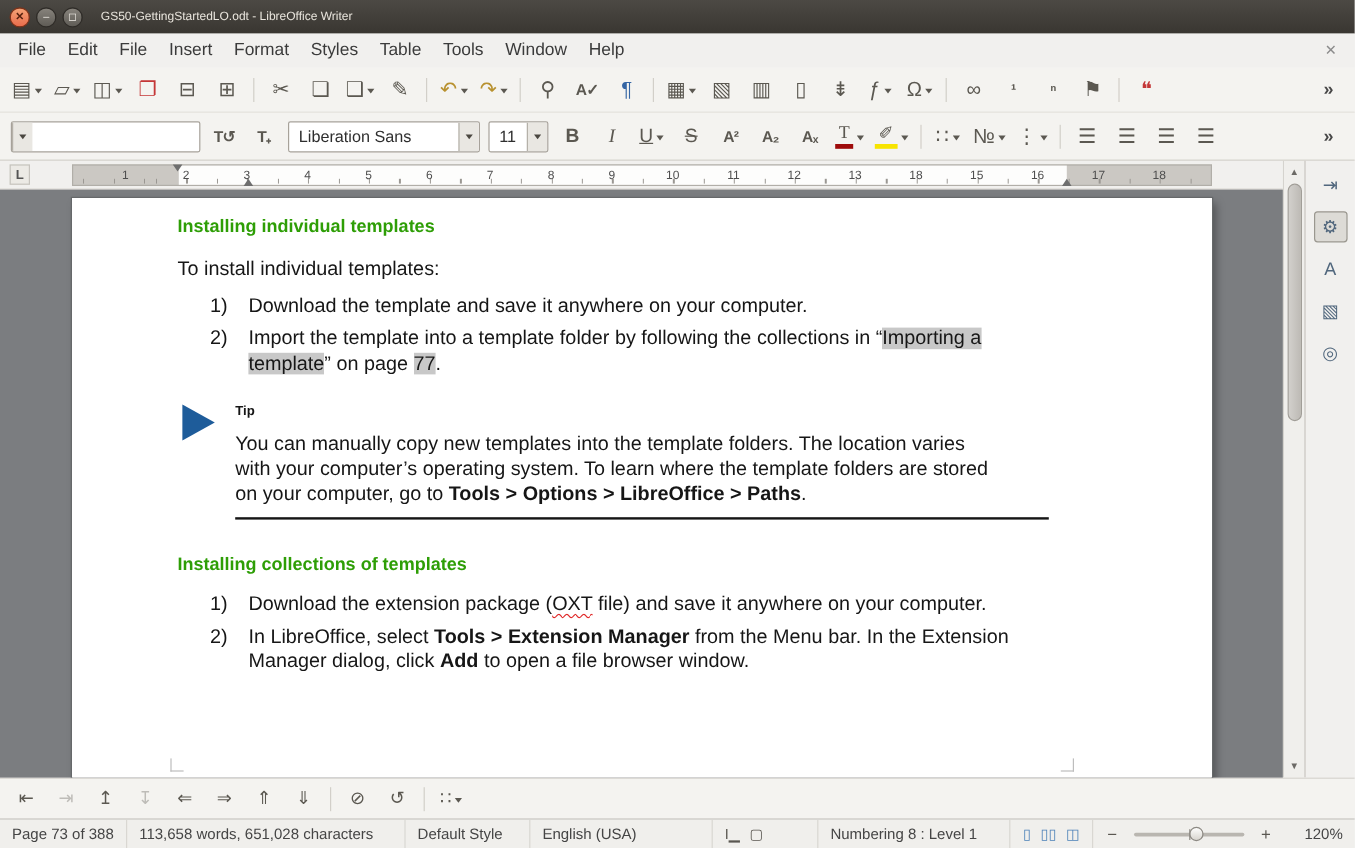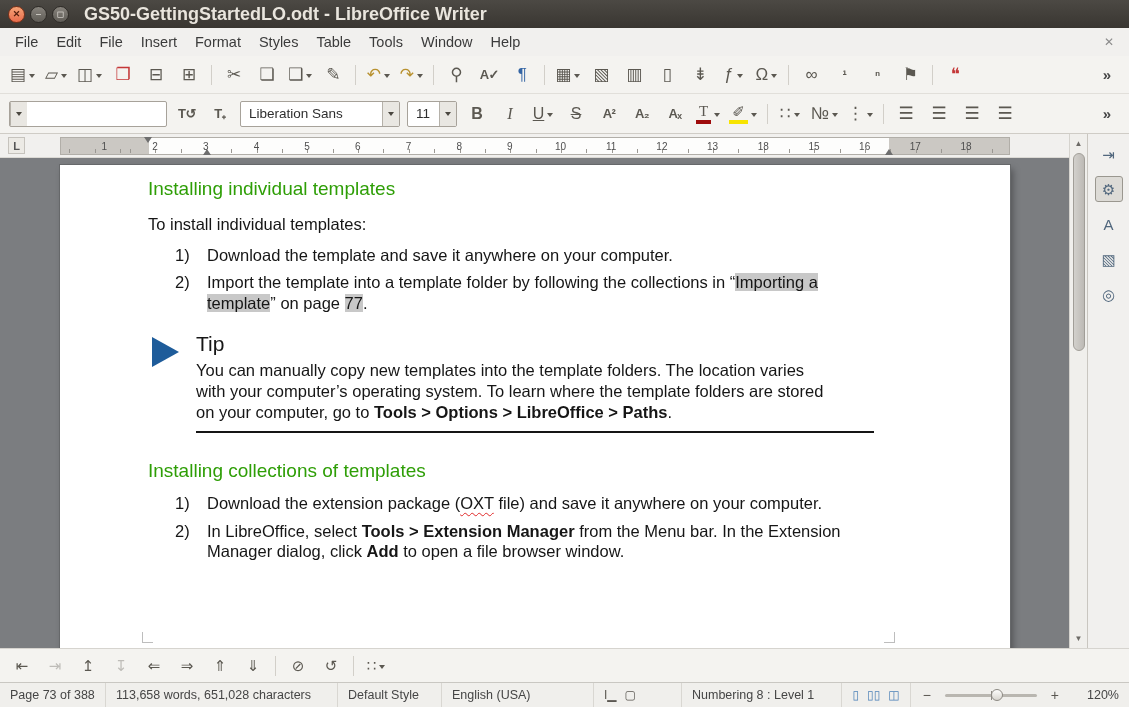--- a/index.html
+++ b/index.html
@@ -4,21 +4,21 @@
 <style>
   *{box-sizing:border-box;margin:0;padding:0}
   html,body{width:1129px;height:707px;overflow:hidden}
   body{font-family:"Liberation Sans",sans-serif;background:#f1f0ee}
   .window{width:1129px;height:707px;display:flex;flex-direction:column;overflow:hidden}
 
   
   .titlebar{flex:0 0 28px;background:linear-gradient(#4c4944,#393631);display:flex;align-items:center;padding:0 8px;gap:5px}
   .winbtn{width:17px;height:17px;border-radius:50%;display:inline-flex;align-items:center;justify-content:center;font-size:9px;line-height:1;color:#efece6;background:linear-gradient(#87837c,#5f5c56);border:1px solid #2e2b27;cursor:default}
   .winbtn.close{background:linear-gradient(#f5a376,var(--close_orange));color:#55200e;border-color:#7e3118;font-weight:bold}
-  .title-text{color:#e9e5dd;font-weight:bold;font-size:18px;margin-left:10px;white-space:nowrap}
+  .title-text{color:#e9e5dd;font-weight:normal;font-size:10px;margin-left:10px;white-space:nowrap}
 
   
   .menubar{flex:0 0 28px;display:flex;align-items:center;background:#f1f0ee;padding:0 6px;font-size:14.5px;color:#3b3b3b}
   .menu-item{padding:4px 9px;border-radius:2px;cursor:default;white-space:nowrap}
   .menu-close{margin-left:auto;color:#8b8b8b;font-size:12px;padding:0 9px;cursor:default}
 
   
   .toolbar{display:flex;align-items:center;background:#f4f3f0;padding:0 7px;gap:3px;flex-wrap:nowrap;overflow:hidden}
   .tb-std{flex:0 0 38px;border-bottom:1px solid #e1dfda}
   .tb-fmt{flex:0 0 40px;border-bottom:1px solid #cfccc6}
@@ -60,33 +60,33 @@
   .ruler-numbers{position:absolute;left:0;top:0;bottom:0;display:flex;padding-left:18px;align-items:center}
   .ruler-num{flex:0 0 50.7px;text-align:center;font-size:10px;color:#4e4e4e}
   .indent-marker{position:absolute;width:0;height:0;border:4.5px solid transparent}
   .im-first{left:83px;top:-1px;border-top:6px solid #6e6e6e}
   .im-left{left:142px;bottom:-1px;border-bottom:6px solid #6e6e6e}
   .im-right{left:824px;bottom:-1px;border-bottom:6px solid #6e6e6e}
 
   
   .docview{flex:1;background:#7b7d80;position:relative;overflow:hidden}
   .page{position:absolute;left:60px;top:7px;width:950px;height:1200px;background:#fff;box-shadow:0 0 0 1px #66686a,3px 4px 7px rgba(0,0,0,.35);padding:12px 120px 0 88px;font-size:16.5px;line-height:20.6px;color:#161616}
-  .h-green{color:var(--heading_green);font-size:19px;line-height:24px;font-weight:normal}
+  .h-green{color:var(--heading_green);font-size:15px;line-height:24px;font-weight:bold}
   .h2x{margin-top:26px}
   .body{margin-top:13px}
   .list{margin-top:10px}
   .li{display:flex;margin-top:7px}
   .li:first-child{margin-top:0}
   .num{flex:0 0 59px;padding-left:27px}
   .litext{flex:1}
   .tip{display:flex;margin-top:20px}
   .tip-icon-col{flex:0 0 48px;padding-top:4px;padding-left:4px}
   .tip-triangle{display:block;width:0;height:0;border-left:27px solid var(--tip_blue);border-top:15px solid transparent;border-bottom:15px solid transparent}
   .tip-body{flex:1;margin-right:16px;border-bottom:2px solid #151515;padding-bottom:9px}
-  .tip-title{font-size:21px;font-weight:normal;line-height:21px}
+  .tip-title{font-size:11px;font-weight:bold;line-height:21px}
   .tip-text{margin-top:6px}
   .seg.shaded{background:var(--field_shading)}
   .seg.bold{font-weight:bold}
   .seg.misspelled{text-decoration:underline wavy #e02a2a 1px;text-underline-offset:3px}
   .boundary{position:absolute;width:11px;height:11px;top:467px}
   .bm-left{left:82px;border-left:1px solid #bdbdbd;border-bottom:1px solid #bdbdbd}
   .bm-right{left:824px;border-right:1px solid #bdbdbd;border-bottom:1px solid #bdbdbd}
 
   
   .vscroll{flex:0 0 18px;background:#f0efec;border-left:1px solid #d5d3ce;display:flex;flex-direction:column;align-items:center;padding:3px 0}

